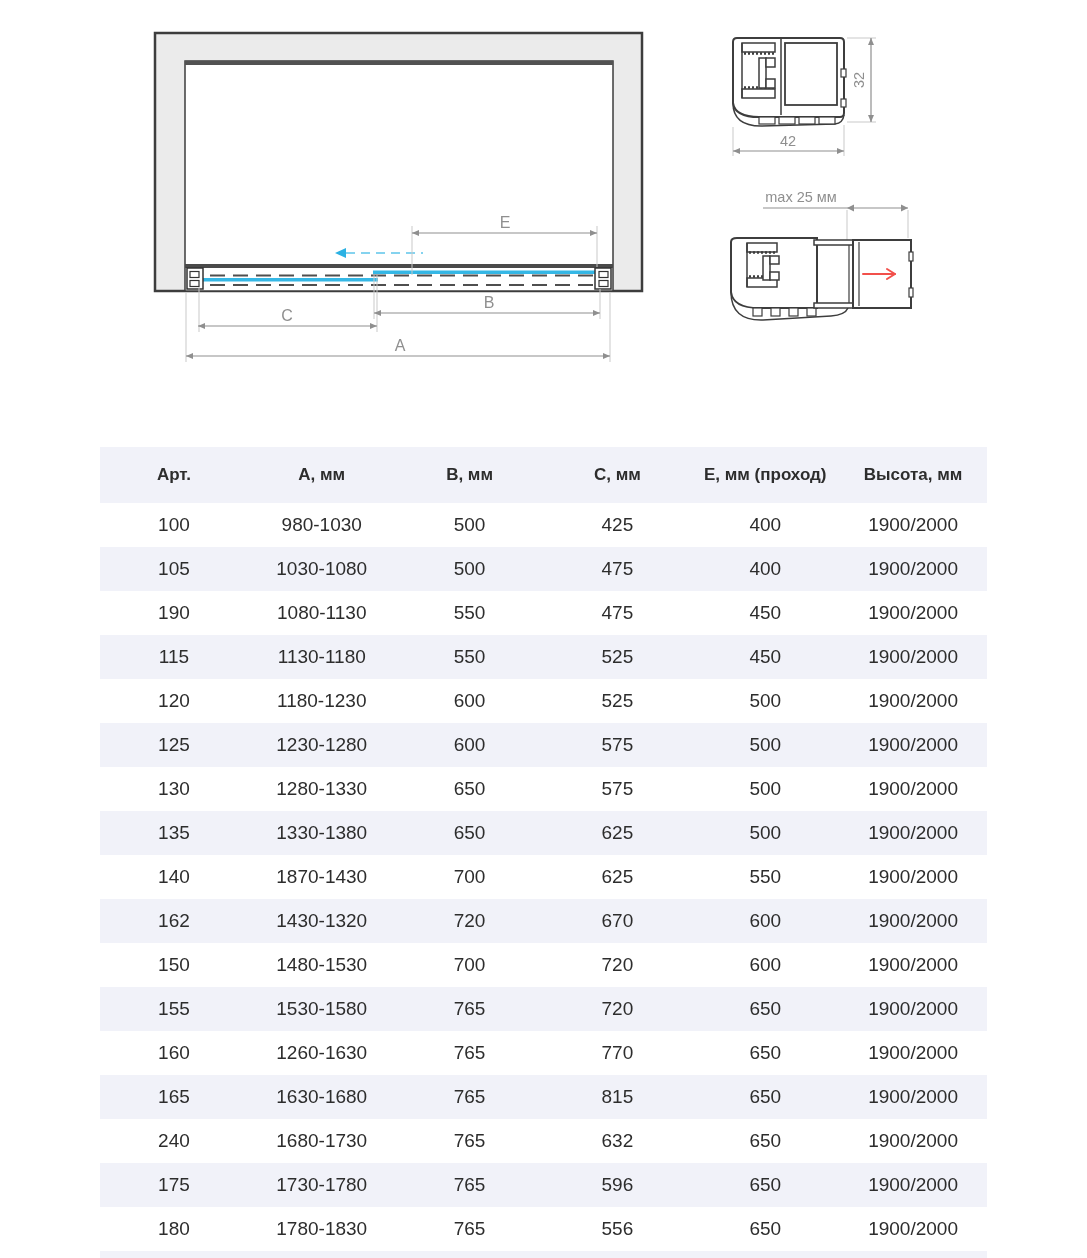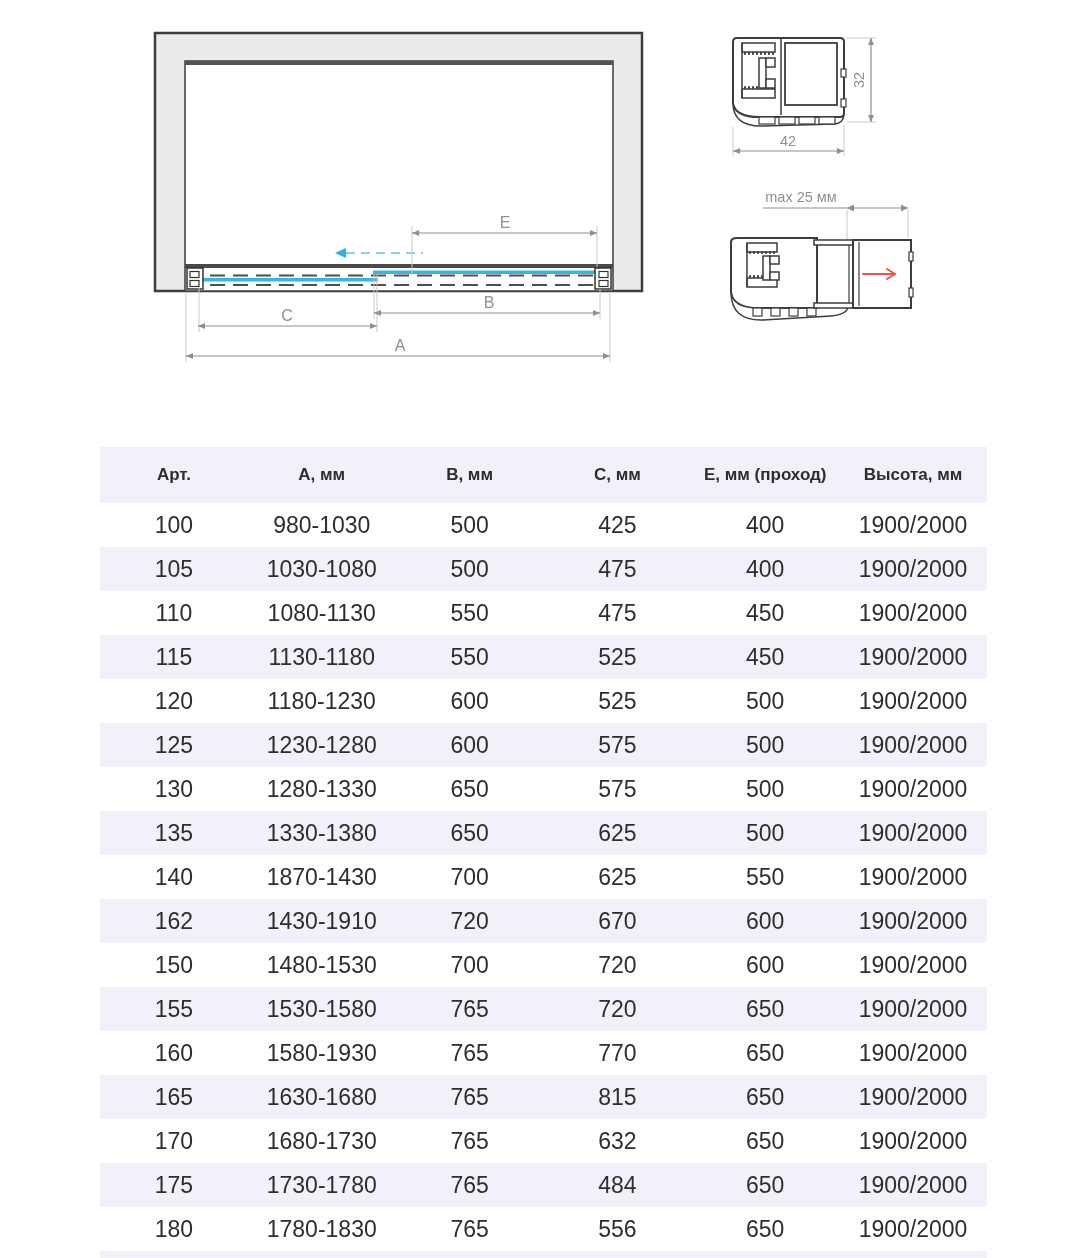--- a/index.html
+++ b/index.html
@@ -8,21 +8,21 @@
   
   .drawings{position:relative;width:1087px;height:447px;}
   .drawings svg{position:absolute;}
   svg text{font-family:"Liberation Sans",sans-serif;fill:#8f8f8f;}
   .dim-label{font-size:16px;}
   .dim-label-sm{font-size:14.5px;}
   
   .size-table{margin-left:100px;width:887px;color:#2d2d2d;}
   .thead{display:flex;align-items:center;height:56px;background:#f1f2f9;font-weight:600;font-size:17px;}
   .th{flex:1;text-align:center;}
-  .tr{display:flex;align-items:center;height:44px;font-size:23px;}
+  .tr{display:flex;align-items:center;height:44px;font-size:19px;}
   .tr:nth-child(even){background:#f1f2f9;}
   .td{flex:1;text-align:center;}
   .bottom-sliver{height:7px;background:#f1f2f9;}
 </style>
 </head>
 <body>
 
 <div class="page">
 
   <div class="drawings">
@@ -210,21 +210,21 @@
         </div>
         <div class="tr">
           <div class="td">105</div>
           <div class="td">1030-1080</div>
           <div class="td">500</div>
           <div class="td">475</div>
           <div class="td">400</div>
           <div class="td">1900/2000</div>
         </div>
         <div class="tr">
-          <div class="td">110</div>
+          <div class="td">190</div>
           <div class="td">1080-1130</div>
           <div class="td">550</div>
           <div class="td">475</div>
           <div class="td">450</div>
           <div class="td">1900/2000</div>
         </div>
         <div class="tr">
           <div class="td">115</div>
           <div class="td">1130-1180</div>
           <div class="td">550</div>
@@ -267,21 +267,21 @@
         <div class="tr">
           <div class="td">140</div>
           <div class="td">1870-1430</div>
           <div class="td">700</div>
           <div class="td">625</div>
           <div class="td">550</div>
           <div class="td">1900/2000</div>
         </div>
         <div class="tr">
           <div class="td">162</div>
-          <div class="td">1430-1910</div>
+          <div class="td">1430-1320</div>
           <div class="td">720</div>
           <div class="td">670</div>
           <div class="td">600</div>
           <div class="td">1900/2000</div>
         </div>
         <div class="tr">
           <div class="td">150</div>
           <div class="td">1480-1530</div>
           <div class="td">700</div>
           <div class="td">720</div>
@@ -291,47 +291,47 @@
         <div class="tr">
           <div class="td">155</div>
           <div class="td">1530-1580</div>
           <div class="td">765</div>
           <div class="td">720</div>
           <div class="td">650</div>
           <div class="td">1900/2000</div>
         </div>
         <div class="tr">
           <div class="td">160</div>
-          <div class="td">1580-1930</div>
+          <div class="td">1260-1630</div>
           <div class="td">765</div>
           <div class="td">770</div>
           <div class="td">650</div>
           <div class="td">1900/2000</div>
         </div>
         <div class="tr">
           <div class="td">165</div>
           <div class="td">1630-1680</div>
           <div class="td">765</div>
           <div class="td">815</div>
           <div class="td">650</div>
           <div class="td">1900/2000</div>
         </div>
         <div class="tr">
-          <div class="td">170</div>
+          <div class="td">240</div>
           <div class="td">1680-1730</div>
           <div class="td">765</div>
           <div class="td">632</div>
           <div class="td">650</div>
           <div class="td">1900/2000</div>
         </div>
         <div class="tr">
           <div class="td">175</div>
           <div class="td">1730-1780</div>
           <div class="td">765</div>
-          <div class="td">484</div>
+          <div class="td">596</div>
           <div class="td">650</div>
           <div class="td">1900/2000</div>
         </div>
         <div class="tr">
           <div class="td">180</div>
           <div class="td">1780-1830</div>
           <div class="td">765</div>
           <div class="td">556</div>
           <div class="td">650</div>
           <div class="td">1900/2000</div>

